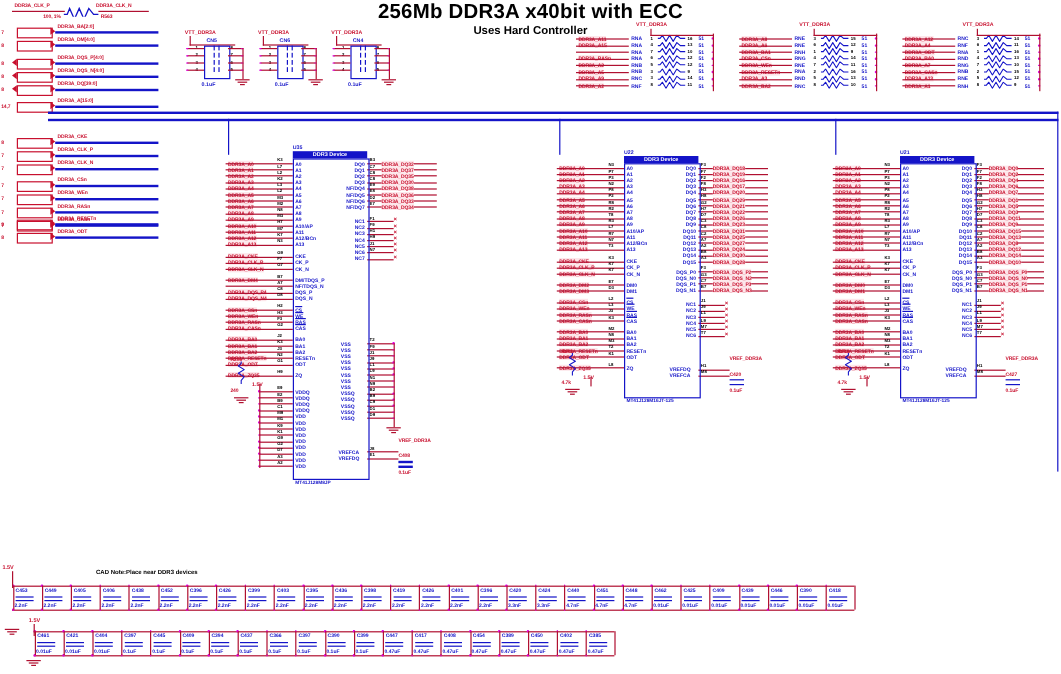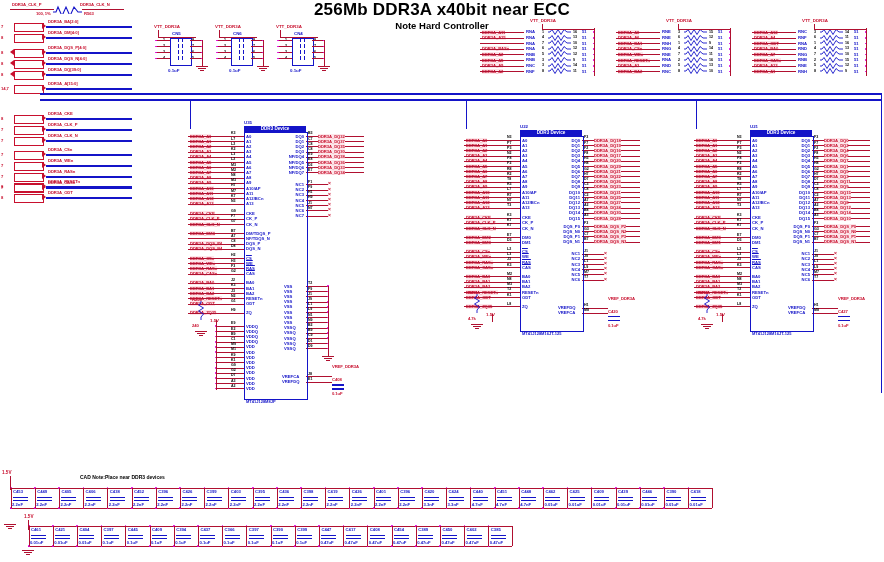--- a/index.html
+++ b/index.html
@@ -28,22 +28,22 @@
   
   .ptip{width:0;height:0;border-top:3.5px solid transparent;border-bottom:3.5px solid transparent;border-left:4px solid #c8102e;}
   .ptipL{width:0;height:0;border-top:3.5px solid transparent;border-bottom:3.5px solid transparent;border-right:4px solid #c8102e;}
   .capT{background:#1414c8;height:1.3px;}
   .gnd1{background:#b01030;height:1px;}
   .xmark{color:#c8102e;font-size:5px;font-weight:bold;line-height:5px;}
 </style>
 </head>
 <body>
 
-<div class="abs" id="title">256Mb DDR3A x40bit near ECC</div>
-<div class="abs" id="subtitle">Note Hard Controller</div>
+<div class="abs" id="title">256Mb DDR3A x40bit with ECC</div>
+<div class="abs" id="subtitle">Uses Hard Controller</div>
 
 <div class="abs" style="left:6px;top:2px;width:120px;height:16px;">
   <div class="abs net" style="left:6px;top:0;">DDR3A_CLK_P</div>
   <div class="abs net" style="left:74px;top:0;">DDR3A_CLK_N</div>
   <div class="abs wireR" style="left:4px;top:7px;width:44px;"></div>
   <div class="abs wireR" style="left:76px;top:7px;width:42px;"></div>
   <svg class="abs" width="30" height="9" style="left:47px;top:3px;">
     <polyline points="0,7 3,7 5,2 9,11 13,2 17,11 21,2 25,7 29,7" fill="none" stroke="#1414c8" stroke-width="1.1"></polyline>
   </svg>
   <div class="abs net" style="left:30px;top:9px;">100, 1%</div>

